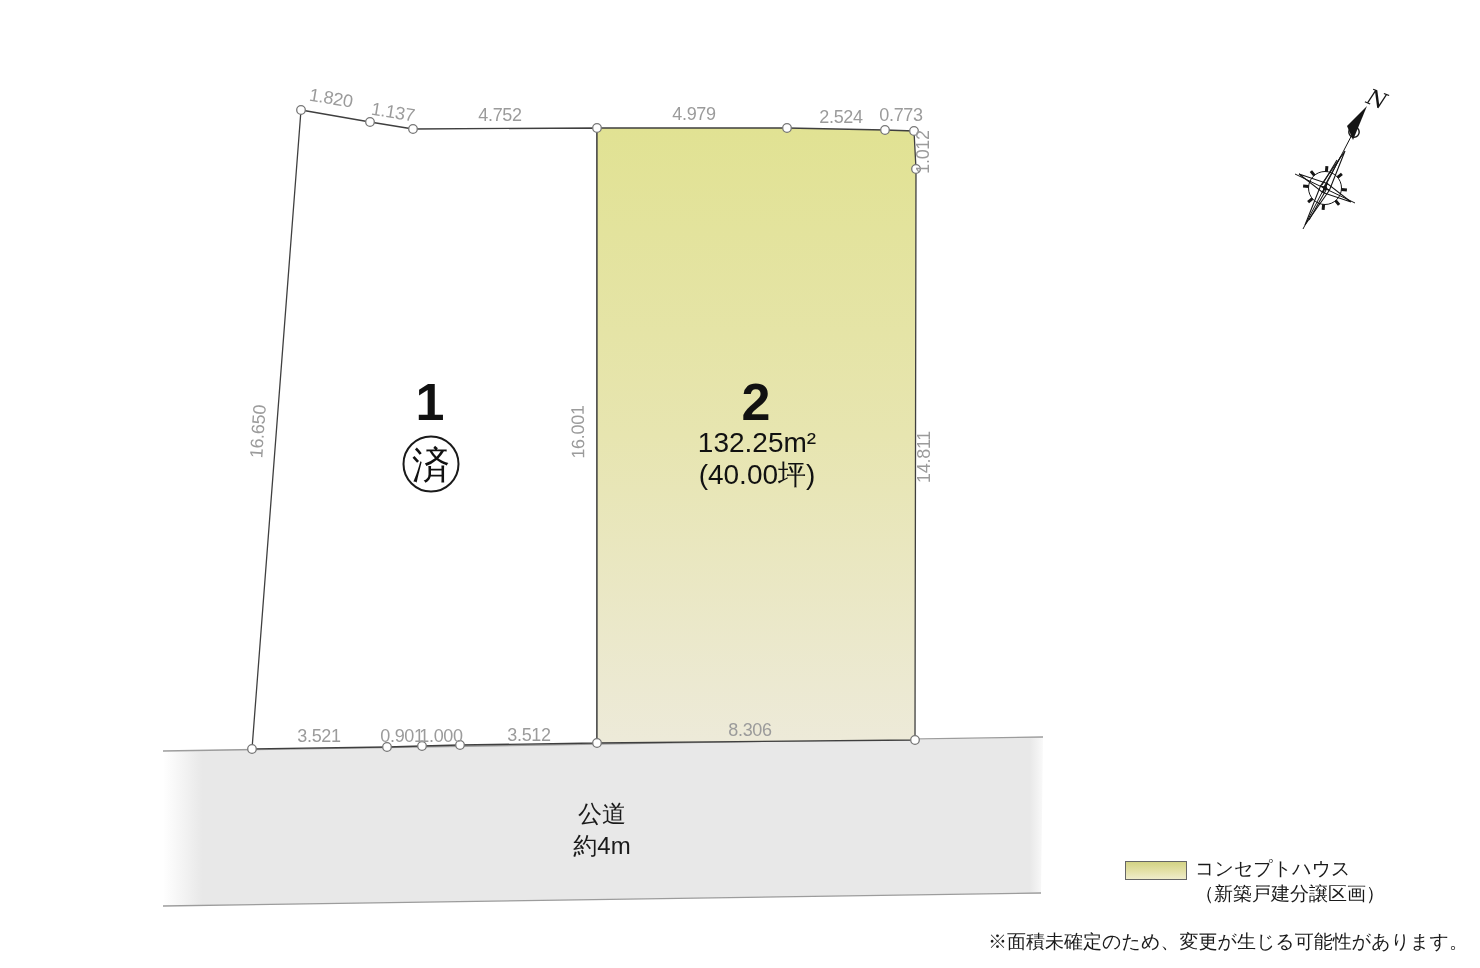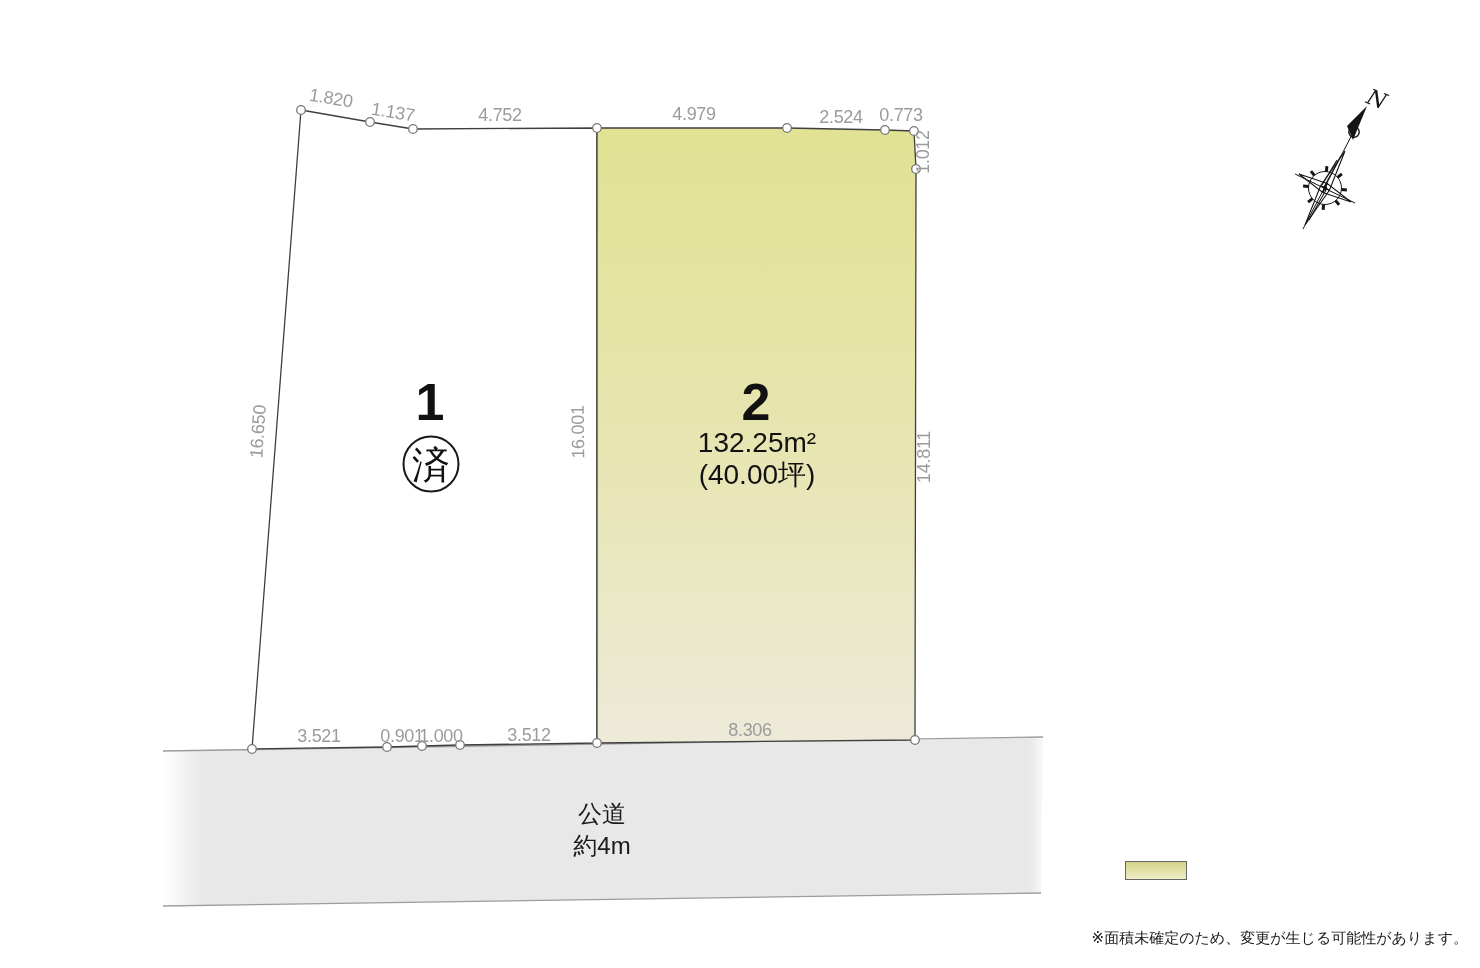--- a/index.html
+++ b/index.html
@@ -13,21 +13,21 @@
   .areatxt{font-size:28px;fill:#111111;}
   .roadtxt{font-size:24px;fill:#1a1a1a;}
   .sumi{font-size:38px;fill:#111111;}
   .legend{position:absolute;left:1125px;top:856px;display:flex;align-items:flex-start;}
   .legend-swatch{
     width:60px;height:17px;margin-top:5px;border:1.5px solid #666;
     background:linear-gradient(180deg,#d3d385 0%,#e4e1a8 55%,#efeccb 100%);
   }
   .legend-text{margin-left:8px;font-size:19px;line-height:25px;color:#1a1a1a;white-space:nowrap;}
   .footnote{
-    position:absolute;right:12px;top:929px;font-size:15px;color:#1a1a1a;white-space:nowrap;
+    position:absolute;right:12px;top:929px;font-size:19px;color:#1a1a1a;white-space:nowrap;font-family:Liberation Serif, serif;
   }
   text{user-select:none;}
 </style>
 </head>
 <body>
 
 <div class="canvas">
 
   <svg width="1480" height="968" viewBox="0 0 1480 968">
     <defs>
@@ -123,17 +123,21 @@
       </g>
       <circle cx="1325" cy="188" r="2.2" fill="#151515" stroke="none"></circle>
       <circle cx="1354" cy="132" r="5.2" fill="#ffffff" stroke-width="1.4"></circle>
       <path d="M1367,106 L1353,140 L1347,126 Z" fill="#151515" stroke="none"></path>
       <text transform="translate(1374,106) rotate(22)" text-anchor="middle" stroke="none" fill="#151515" font-family="DejaVu Serif, Liberation Serif, serif" font-style="italic" font-size="22">N</text>
     </g>
   </svg>
 
   <div class="legend">
     <div class="legend-swatch"></div>
+    <div class="legend-text">
+      <div>コンセプトハウス</div>
+      <div>（新築戸建分譲区画）</div>
+    </div>
   </div>
 
   <div class="footnote">※面積未確定のため、変更が生じる可能性があります。</div>
 
 </div>
 
 </body></html>

